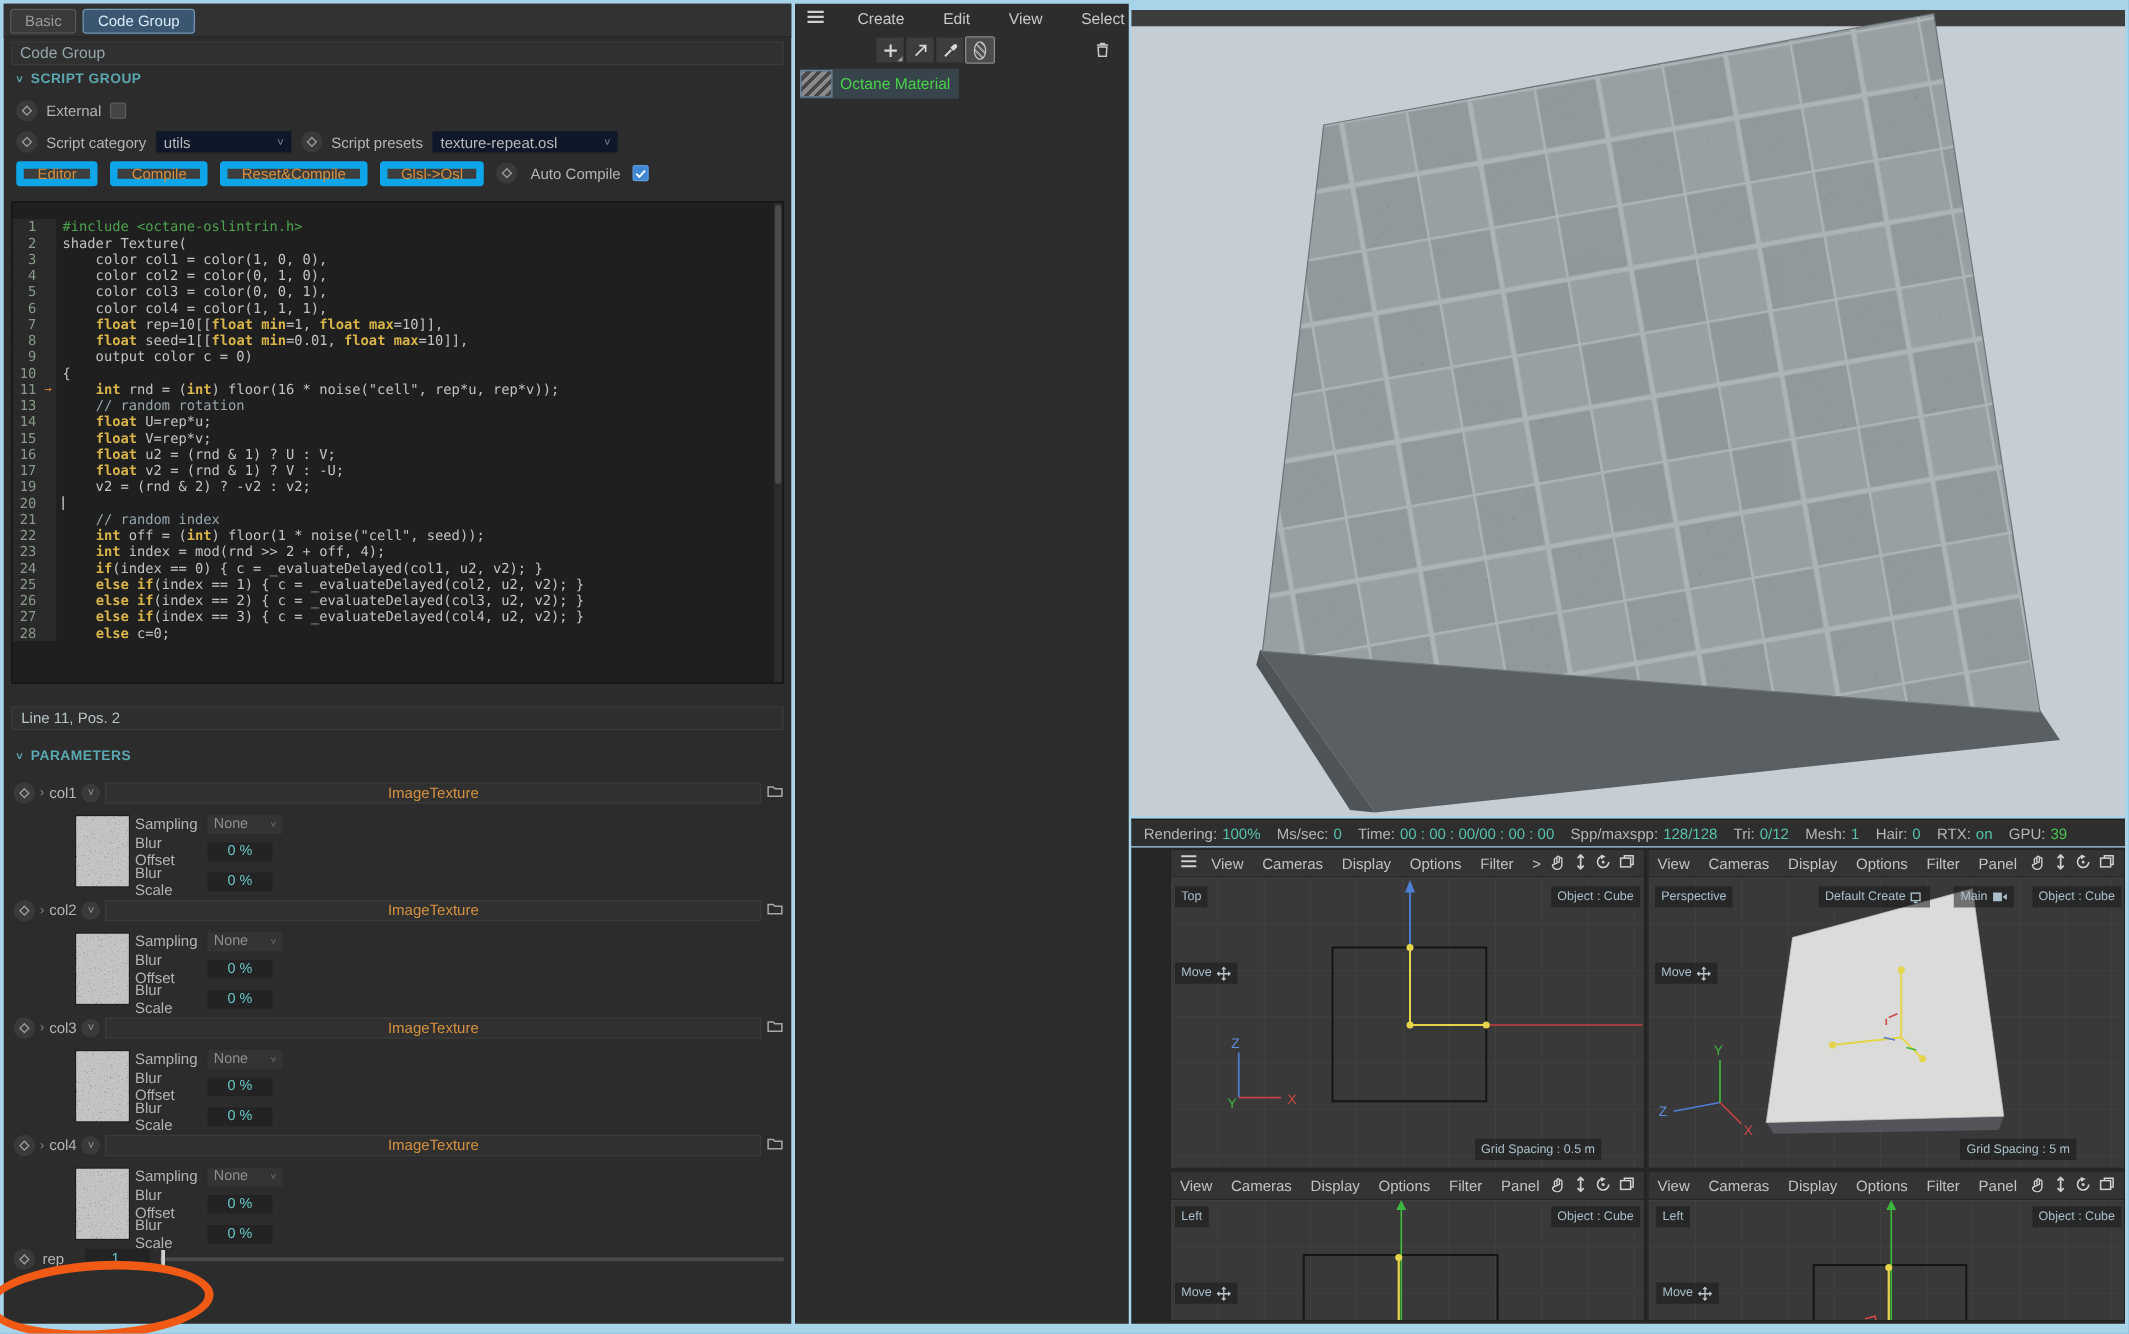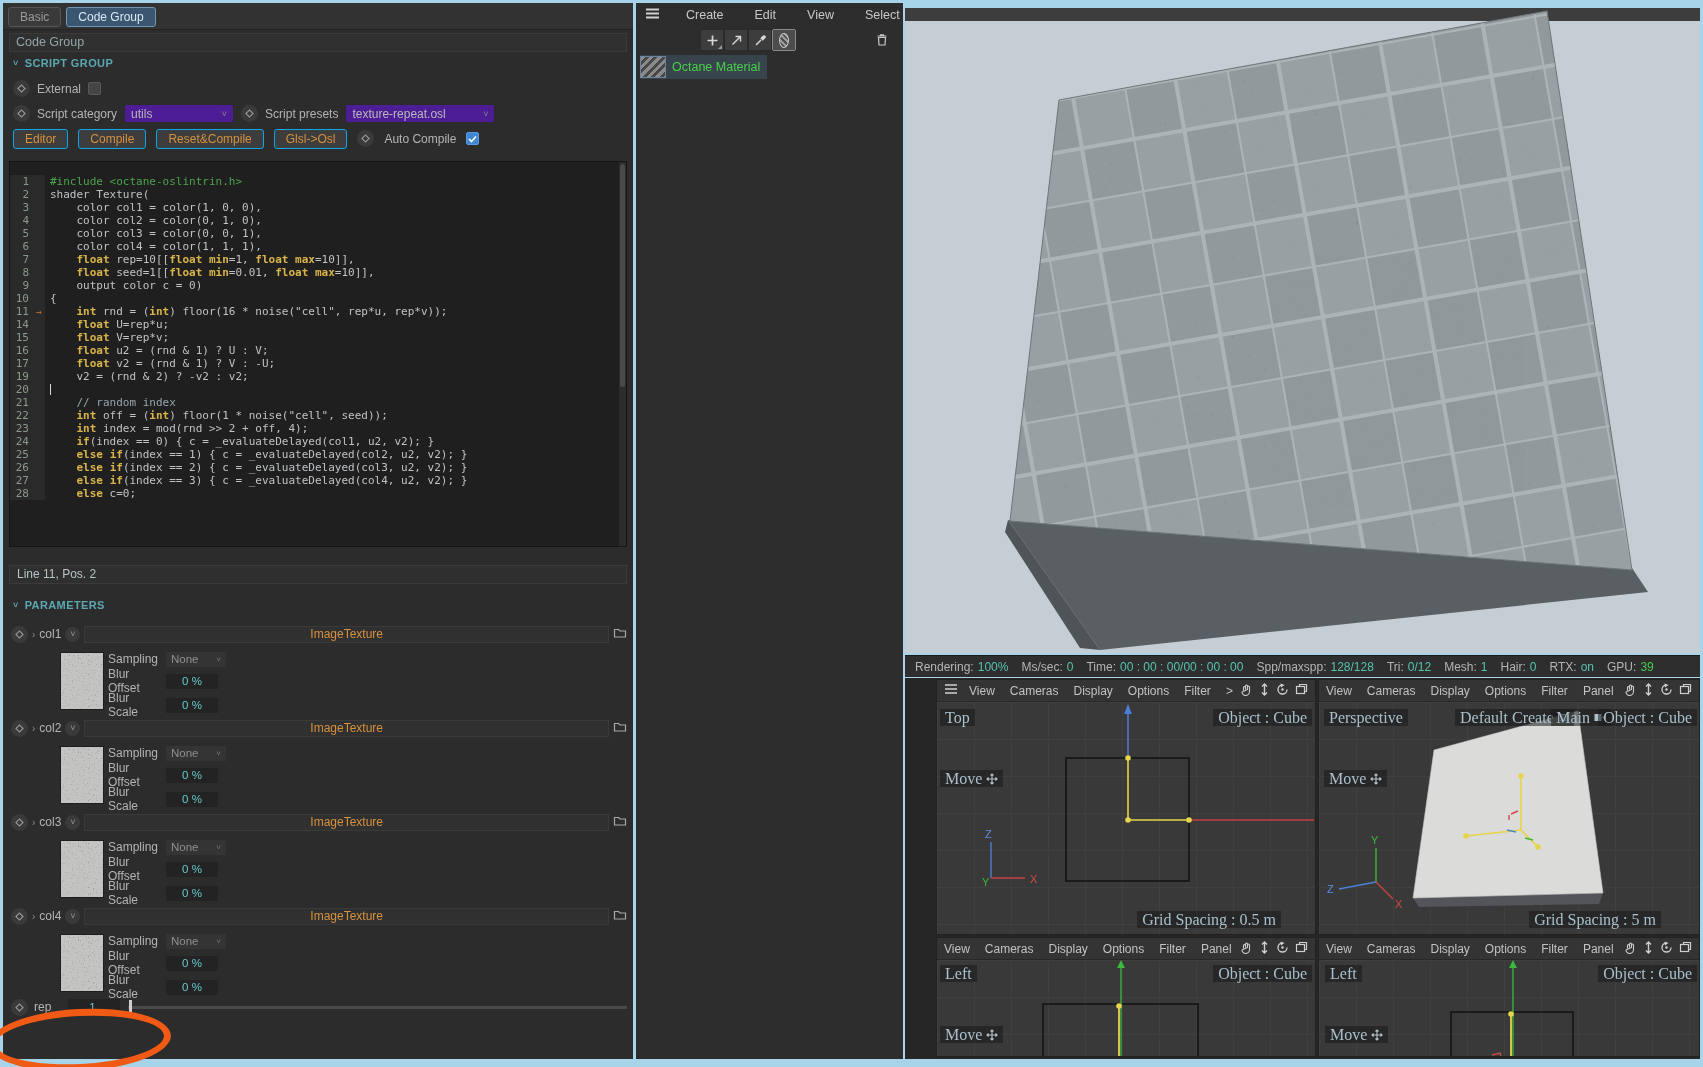--- a/index.html
+++ b/index.html
@@ -20,23 +20,23 @@
   .sechdr{position:absolute;left:10px;display:flex;align-items:center;gap:6px;
           color:var(--accent_teal);font-size:11px;font-weight:bold;letter-spacing:.4px;}
   .sechdr .chev{color:var(--accent_teal);font-size:9px;}
   .row{position:absolute;left:10px;right:8px;display:flex;align-items:center;gap:7px;
        font-size:12px;color:#b4b4b4;height:19px;}
   .dia{width:17px;height:17px;border-radius:50%;background:#3a3a3a;display:inline-flex;
        align-items:center;justify-content:center;flex:none;}
   .cb{width:13px;height:13px;background:#454545;border:1px solid #5a5a5a;border-radius:2px;
       display:inline-flex;align-items:center;justify-content:center;}
   .cb.on{background:#3f87d2;border-color:#5a9ae0;}
-  .sel{display:inline-flex;align-items:center;justify-content:space-between;background:#4c1d95;
+  .sel{display:inline-flex;align-items:center;justify-content:space-between;background:#0f172a;
        border:1px solid #2a2a2a;border-radius:2px;padding:0 6px;height:19px;font-size:12px;color:#b9b9b9;}
-  .btn{height:20px;padding:0 11px;background:#3d3d3d;border:1px solid #0ea5e9;border-radius:3px;
+  .btn{height:20px;padding:0 11px;background:#3d3d3d;border:6px solid #0ea5e9;border-radius:3px;
        font-size:12px;color:var(--orange);display:inline-flex;align-items:center;}
 
   .editor{position:absolute;left:6px;right:6px;top:158px;height:386px;background:#1f1f1f;
           border:1px solid #151515;overflow:hidden;font-family:"DejaVu Sans Mono",monospace;
           font-size:11px;padding-top:13px;}
   .cl{display:flex;height:13px;line-height:13px;}
   .cl-n{width:22px;flex:none;text-align:right;color:#8a9a8a;background:#2a2a2a;padding-right:3px;}
   .cl-m{width:13px;flex:none;color:#cc7832;background:#2a2a2a;text-align:center;font-size:10px;}
   .cl-c{white-space:pre;color:#bfc3c6;padding-left:5px;}
   .c-kw{color:var(--code_keyword);font-weight:bold;}
@@ -103,22 +103,22 @@
   
   .vp{position:absolute;background:#3a3a3a;border:1px solid #222;}
   .vp-head{height:22px;background:#343434;border-bottom:1px solid #282828;display:flex;
            align-items:center;padding:0 7px;font-size:12px;color:#c2c2c2;}
   .vp-head .mi{margin-right:15px;white-space:nowrap;}
   .vp-ic{margin-left:auto;display:flex;gap:6px;align-items:center;}
   .vp-body{position:absolute;left:0;right:0;top:22px;bottom:0;overflow:hidden;background:#393939;
            background-image:linear-gradient(#404040 1px,transparent 1px),
                             linear-gradient(90deg,#404040 1px,transparent 1px);
            background-size:37px 37px;}
-  .chip{position:absolute;background:rgba(26,26,26,.55);color:#a9c0cc;font-size:16px;
-        padding:0 5px;line-height:17px;white-space:nowrap;display:inline-flex;align-items:center;gap:4px;font-family:Liberation Serif, serif;}
+  .chip{position:absolute;background:rgba(26,26,26,.55);color:#a9c0cc;font-size:10px;
+        padding:0 5px;line-height:17px;white-space:nowrap;display:inline-flex;align-items:center;gap:4px;}
   .overlay{position:absolute;inset:0;}
 
   .ic{display:inline-block;}
 </style>
 </head>
 <body>
 
 <svg width="0" height="0" style="position:absolute">
   <defs>
     <filter id="stoneN" x="0%" y="0%" width="100%" height="100%">
@@ -255,20 +255,25 @@
           </div>
           <div class="cl">
             <span class="cl-n">10</span>
             <span class="cl-m"></span>
             <span class="cl-c">{</span>
           </div>
           <div class="cl">
             <span class="cl-n">11</span>
             <span class="cl-m">→</span>
             <span class="cl-c">    <span class="c-kw">int</span> rnd = (<span class="c-kw">int</span>) floor(16 * noise("cell", rep*u, rep*v));</span>
+          </div>
+          <div class="cl">
+            <span class="cl-n">13</span>
+            <span class="cl-m"></span>
+            <span class="cl-c">    <span class="c-com">// random rotation</span></span>
           </div>
           <div class="cl">
             <span class="cl-n">14</span>
             <span class="cl-m"></span>
             <span class="cl-c">    <span class="c-kw">float</span> U=rep*u;</span>
           </div>
           <div class="cl">
             <span class="cl-n">15</span>
             <span class="cl-m"></span>
             <span class="cl-c">    <span class="c-kw">float</span> V=rep*v;</span>

